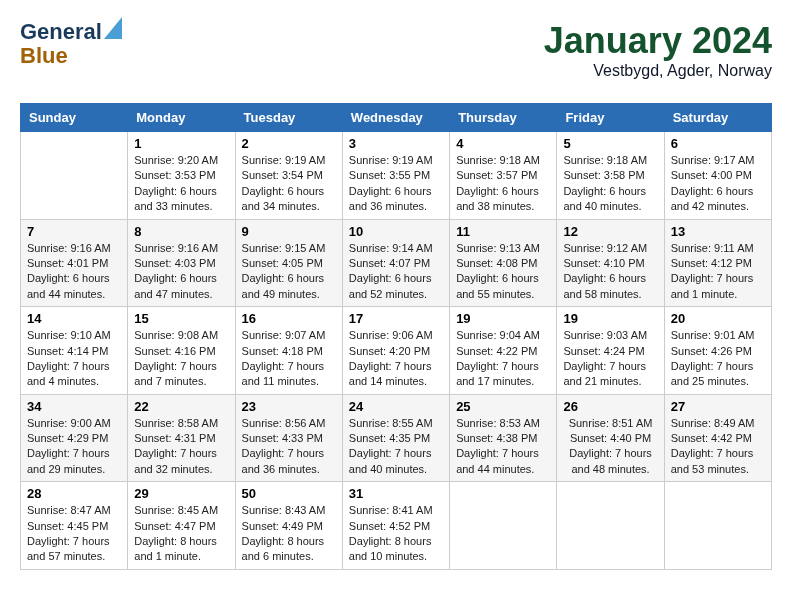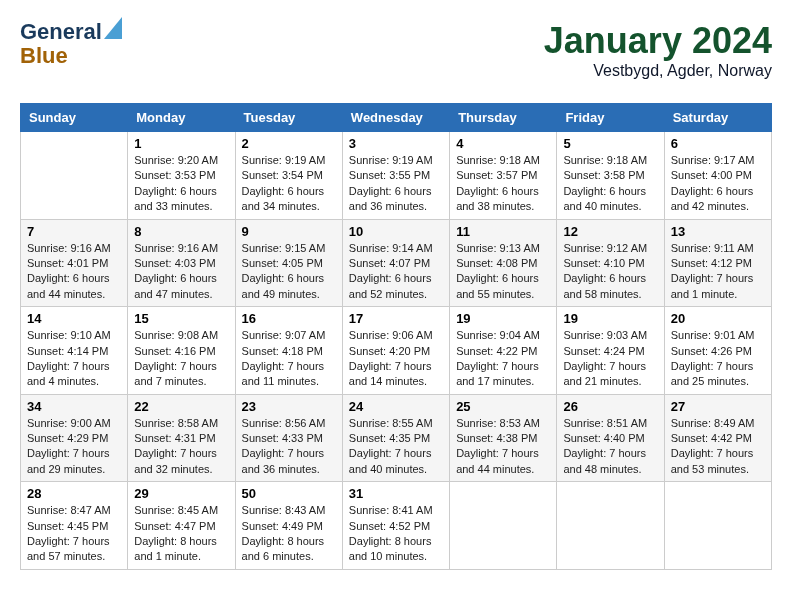--- a/index.html
+++ b/index.html
@@ -292,21 +292,21 @@
         </td>
         <td>
           <div class="day-number">25</div>
           <div class="day-info" style="white-space: pre-line;">Sunrise: 8:53 AM
 Sunset: 4:38 PM
 Daylight: 7 hours
 and 44 minutes.</div>
         </td>
         <td>
           <div class="day-number">26</div>
-          <div class="day-info" style="white-space: pre-line;">Sunrise: 8:51 AM
+          <div class="day-info" style="white-space: pre-line; text-align: center;">Sunrise: 8:51 AM
 Sunset: 4:40 PM
 Daylight: 7 hours
 and 48 minutes.</div>
         </td>
         <td>
           <div class="day-number">27</div>
           <div class="day-info" style="white-space: pre-line;">Sunrise: 8:49 AM
 Sunset: 4:42 PM
 Daylight: 7 hours
 and 53 minutes.</div>

